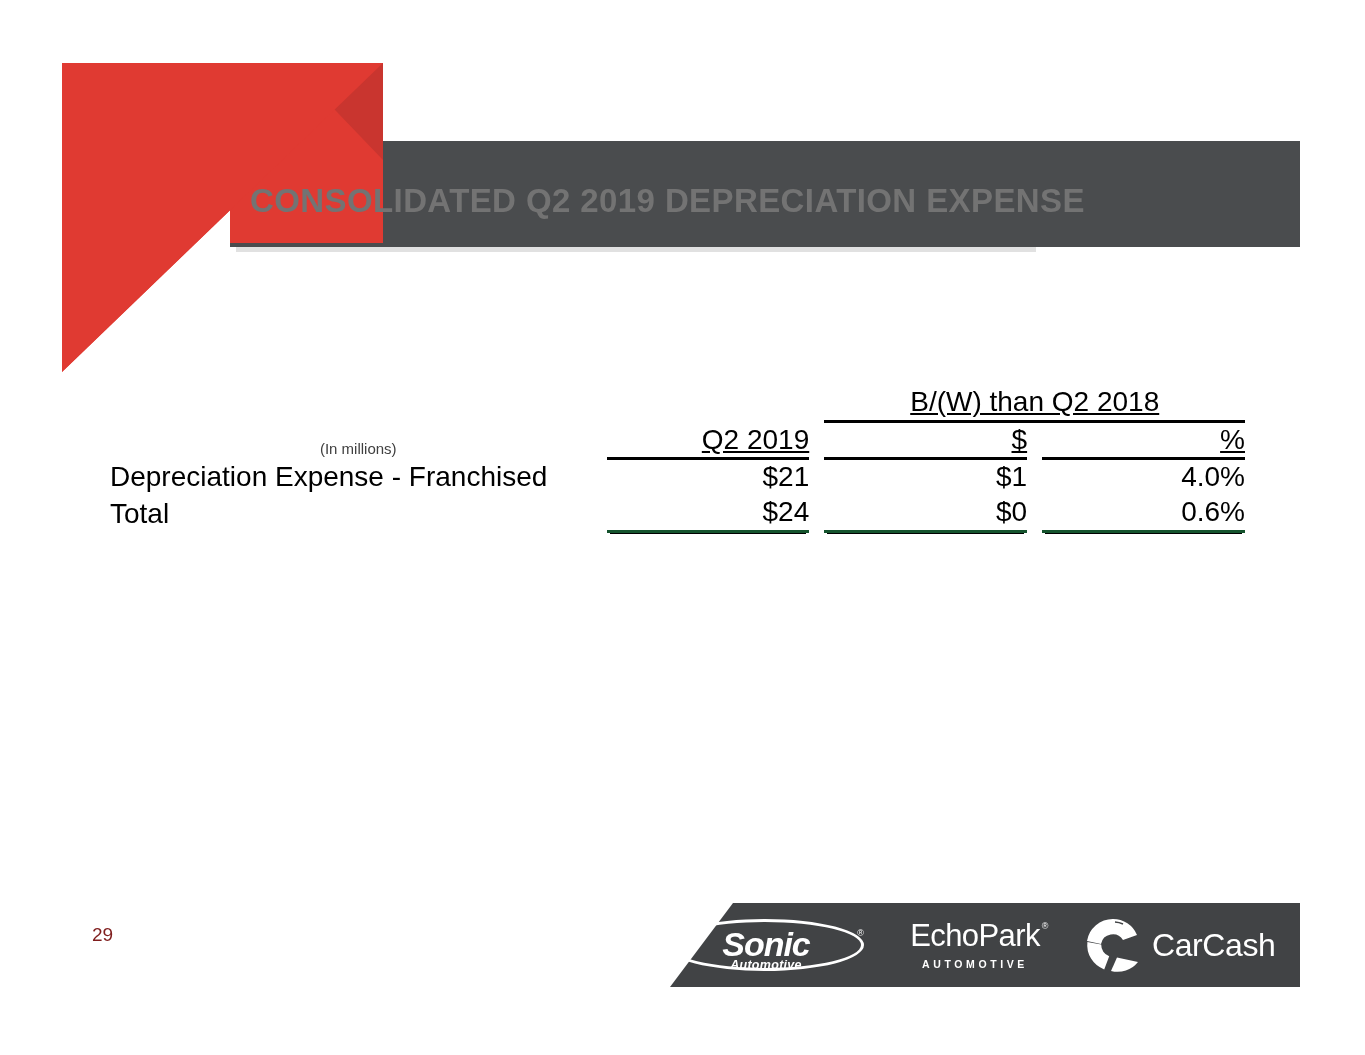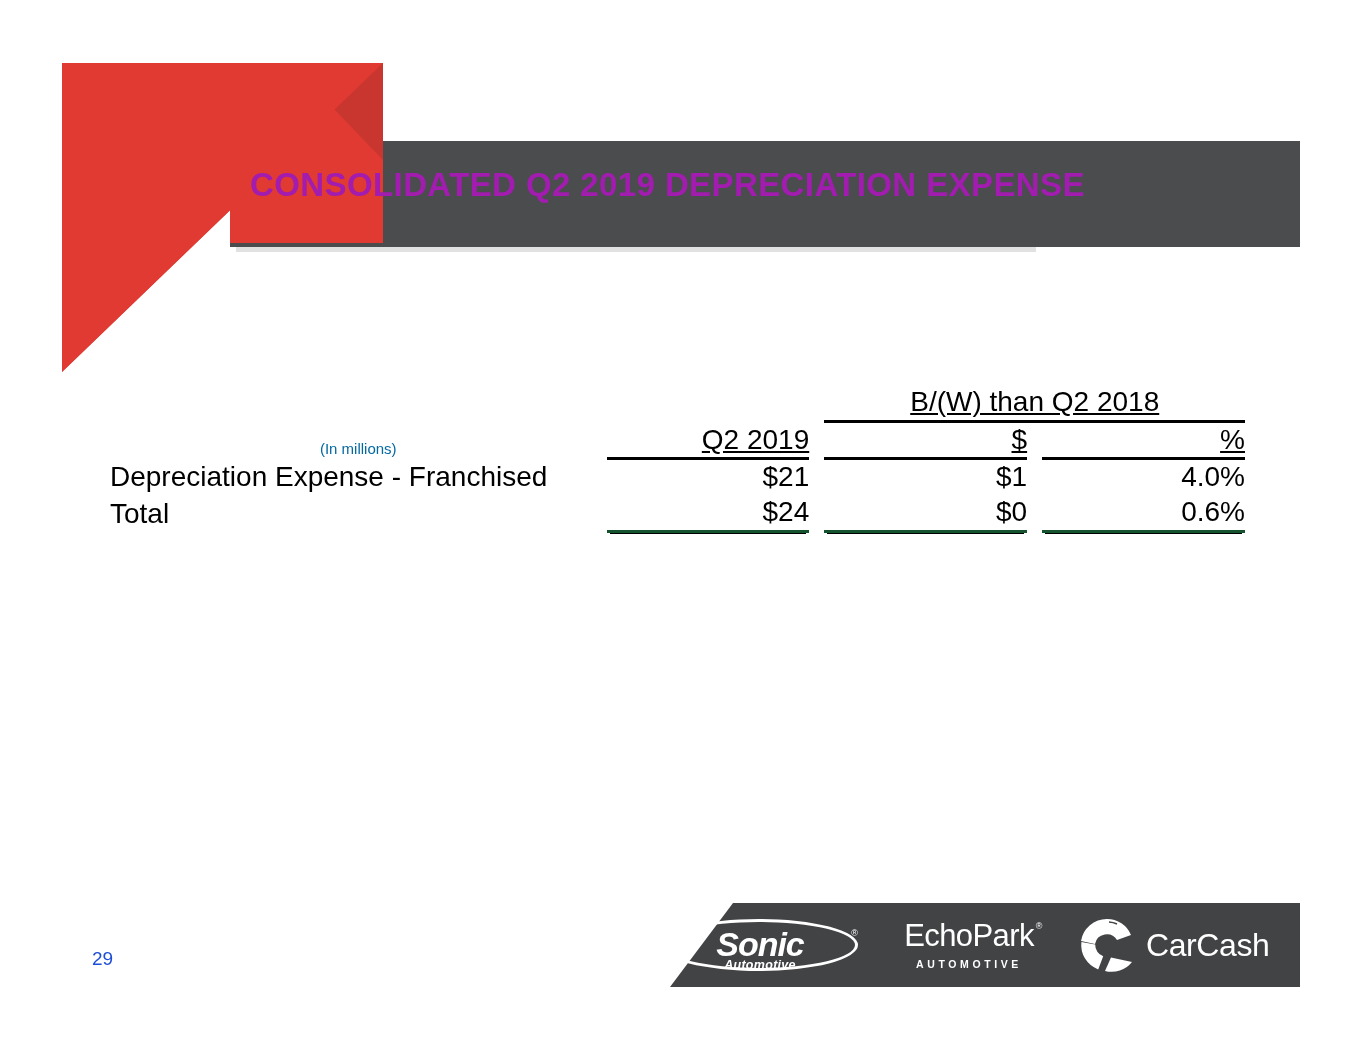--- a/index.html
+++ b/index.html
@@ -52,26 +52,26 @@
   }
   .red-overlap {
     position: absolute;
     left: 0; top: 0;
     width: 1365px;
     height: 390px;
   }
   .title-text {
     position: absolute;
     left: 250px;
-    top: 132px;
+    top: 148px;
     width: 1040px;
     height: 106px;
     display: flex;
     align-items: center;
-    color: #a21caf;
+    color: #737373;
     font-size: 33px;
     font-weight: bold;
     letter-spacing: .4px;
     white-space: nowrap;
   }
 
   
   .table-wrap {
     position: absolute;
     left: 110px;
@@ -100,52 +100,52 @@
     padding-bottom: 2px;
   }
   .rule-bottom   { border-bottom: 3px solid #000; text-decoration: underline; }
   .dbl-under {
     border-bottom: 3px solid #14532d;
     box-shadow: 0 6px 0 -3px #000;
   }
   .in-millions {
     font-size: 15px;
     text-align: center;
-    color: #0369a1;
+    color: #404040;
   }
   .row-h { height: 35px; }
   .indent { padding-left: 60px; }
   .pad-under { padding-bottom: 4px; margin-top: 30px; }
 
   
   .page-num {
     position: absolute;
     left: 92px;
-    top: 948px;
+    top: 924px;
     font-size: 19px;
-    color: #1d4ed8;
+    color: #7f1d1d;
   }
   .footer-bar {
     position: absolute;
     left: 660px;
     top: 903px;
     width: 640px;
     height: 84px;
   }
   .footer-logos {
     position: absolute;
     left: 660px;
     top: 903px;
     width: 640px;
     height: 84px;
     display: flex;
     align-items: center;
     justify-content: flex-end;
     gap: 34px;
-    padding-right: 22px;
+    padding-right: 16px;
     box-sizing: border-box;
   }
   .logo { position: relative; color: #fff; }
 
   
   .logo-sonic {
     width: 200px; height: 66px;
     display: flex; align-items: center; justify-content: center;
   }
   .sonic-oval {

